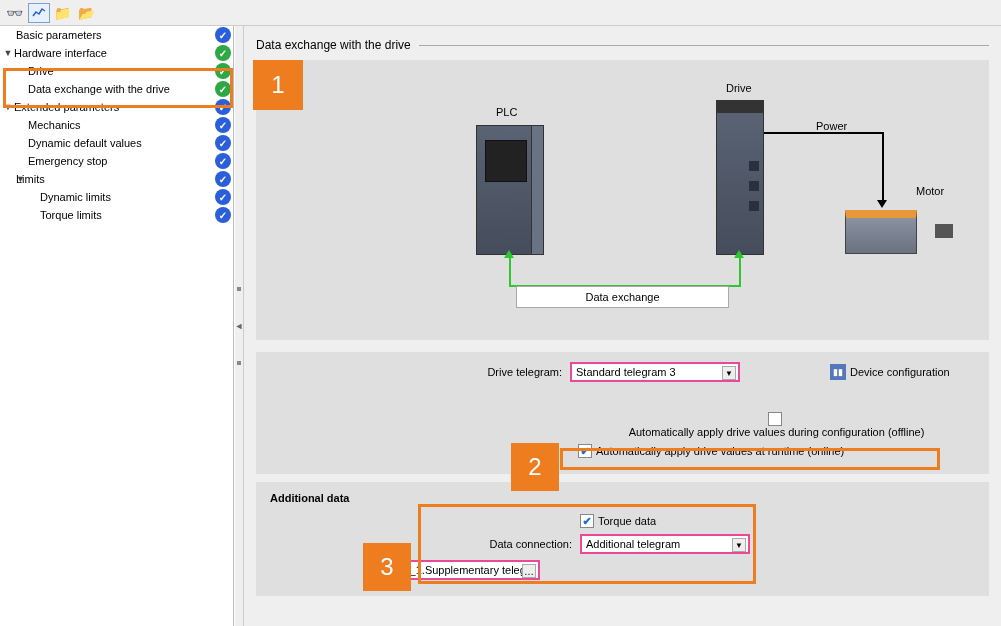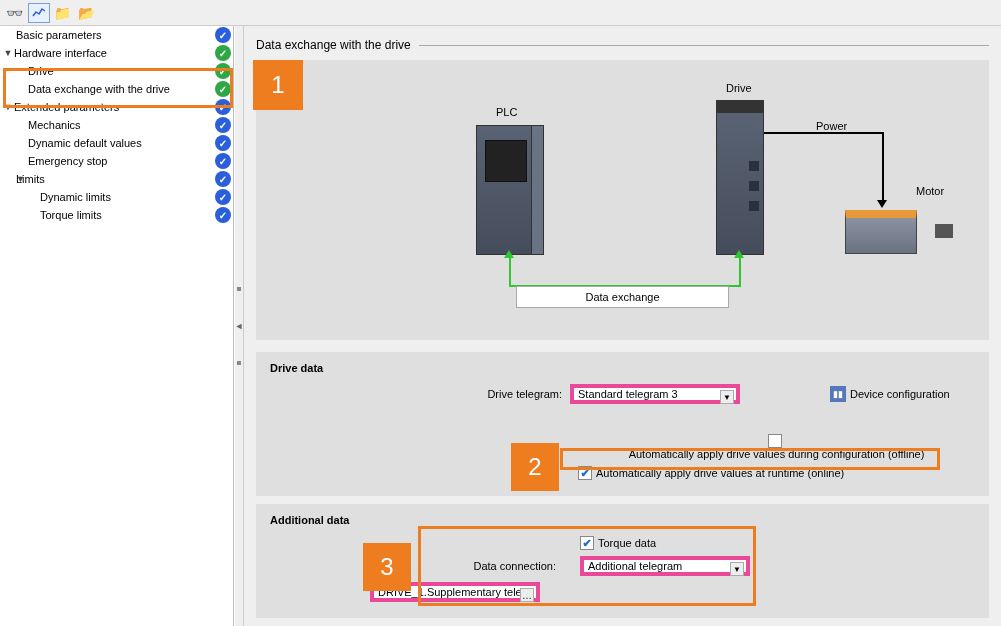--- a/index.html
+++ b/index.html
@@ -54,22 +54,22 @@
 
 .exchange-line { position: absolute; background: #2ec82e; height: 2px; }
 .exchange-vert { position: absolute; background: #2ec82e; width: 2px; }
 .arrow-head-up-green { position: absolute; width: 0; height: 0; border-left: 5px solid transparent; border-right: 5px solid transparent; border-bottom: 8px solid #2ec82e; }
 .exchange-label-box { position: absolute; background: #fff; border: 1px solid #aaa; padding: 4px 10px; font-size: 11px; }
 
 .form-section { background: #dfdfdf; padding: 10px 14px; margin-bottom: 8px; position: relative; }
 .section-heading { font-weight: bold; font-size: 11px; margin-bottom: 10px; color: #000; }
 .form-row { display: flex; align-items: center; margin-bottom: 6px; }
 .form-label { width: 300px; text-align: right; font-size: 11px; padding-right: 8px; }
-.form-label-short { width: 210px; text-align: right; font-size: 11px; padding-right: 24px; }
-.dropdown { background: #fff; border: 4px solid #ec4899; height: 20px; display: flex; align-items: center; padding: 0 4px; font-size: 11px; position: relative; }
+.form-label-short { width: 210px; text-align: right; font-size: 11px; padding-right: 8px; }
+.dropdown { background: #fff; border: 2px solid #ec4899; height: 20px; display: flex; align-items: center; padding: 0 4px; font-size: 11px; position: relative; }
 .dd-arrow { position: absolute; right: 2px; top: 2px; width: 14px; height: 14px; border: 1px solid #aaa; background: #eee; display: flex; align-items: center; justify-content: center; font-size: 8px; }
 .checkbox { width: 14px; height: 14px; background: #fff; border: 1px solid #888; display: inline-flex; align-items: center; justify-content: center; margin-right: 4px; }
 .checkbox.checked::after { content: "✔"; color: #1b6fd6; font-size: 11px; font-weight: bold; }
 .device-config { display: flex; align-items: center; gap: 4px; font-size: 11px; }
 .device-config-icon { width: 16px; height: 16px; background: #5577bb; display: flex; align-items: center; justify-content: center; color: #fff; font-size: 9px; }
 
 .orange-box { position: absolute; border: 3px solid #ed7d1f; pointer-events: none; }
 </style>
 </head>
 <body>
@@ -187,21 +187,20 @@
 
       <div class="exchange-vert" style="left:253px; top:195px; height:30px;"></div>
       <div class="arrow-head-up-green" style="left:248px; top:190px;"></div>
       <div class="exchange-vert" style="left:483px; top:195px; height:30px;"></div>
       <div class="arrow-head-up-green" style="left:478px; top:190px;"></div>
       <div class="exchange-line" style="left:253px; top:225px; width:232px;"></div>
       <div class="exchange-label-box" style="left:260px; top:226px; width:213px; text-align:center;">Data exchange</div>
     </div>
 
     <div class="form-section">
-      <div class="section-heading">Drive data</div>
       <div class="form-row">
         <span class="form-label">Drive telegram:</span>
         <div class="dropdown" style="width:170px;">
           <span>Standard telegram 3</span>
           <span class="dd-arrow">▼</span>
         </div>
         <div style="width:90px;"></div>
         <div class="device-config">
           <span class="device-config-icon">▮▮</span>
           <span>Device configuration</span>

